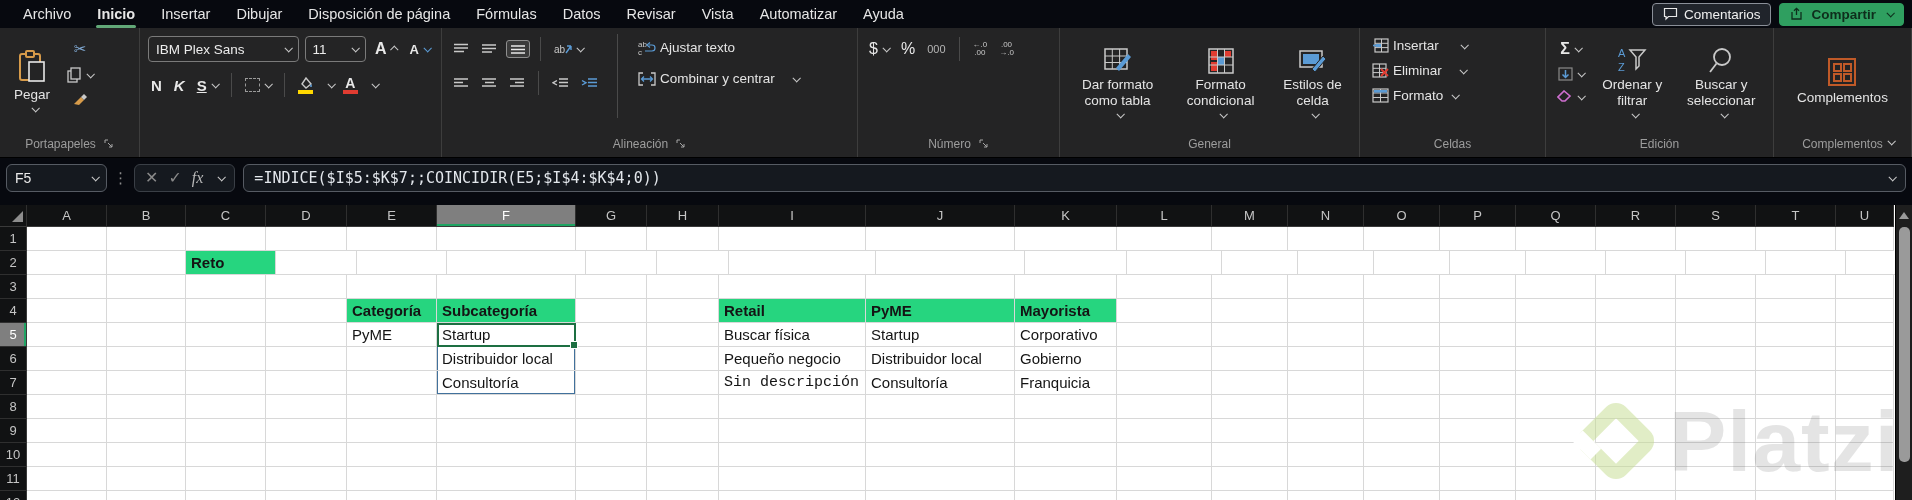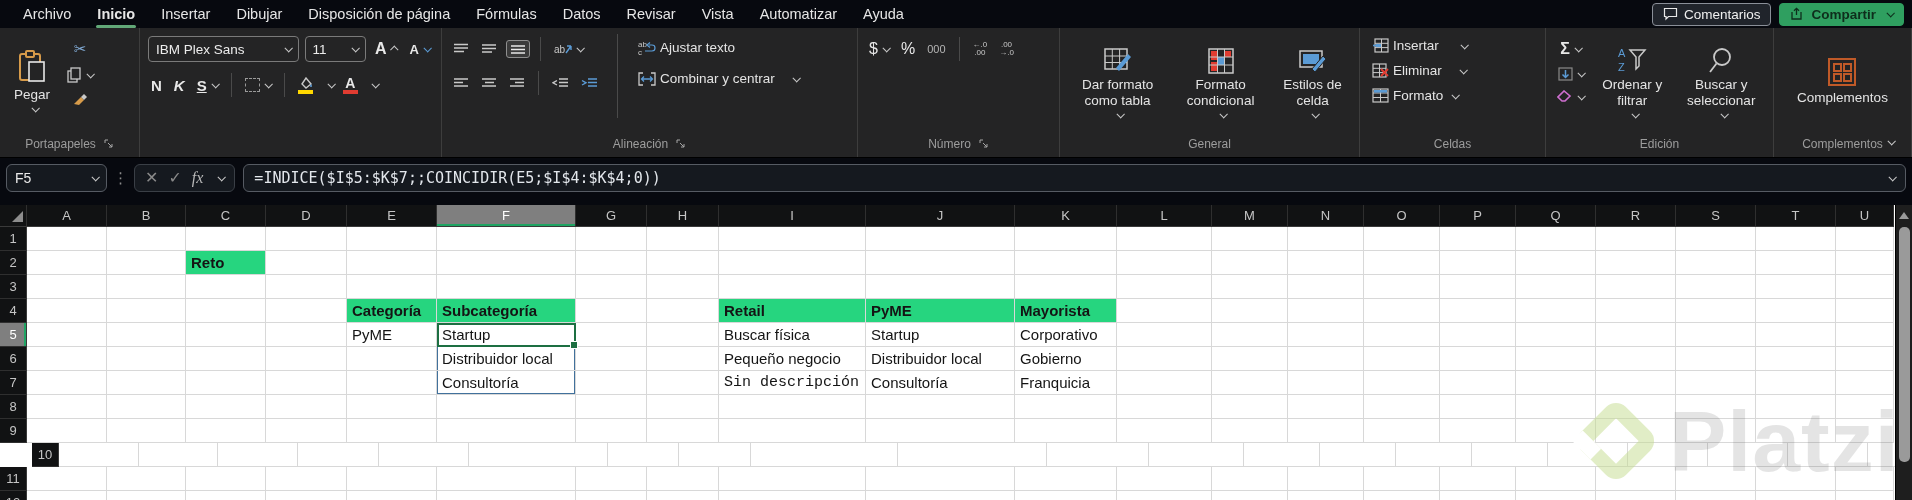--- a/index.html
+++ b/index.html
@@ -587,21 +587,21 @@
         <div class="cell" style="width: 80px;"></div>
         <div class="cell" style="width: 80px;"></div>
         <div class="cell" style="width: 80px;"></div>
         <div class="cell" style="width: 80px;"></div>
         <div class="cell" style="width: 58px;"></div>
       </div>
       <div class="grow">
         <div class="rhead" style="height: 24px;">2</div>
         <div class="cell" style="width: 80px;"></div>
         <div class="cell" style="width: 79px;"></div>
-        <div class="cell hdr" style="width: 80px;">Reto</div>
+        <div class="cell hdr" style="width: 90px;">Reto</div>
         <div class="cell" style="width: 81px;"></div>
         <div class="cell" style="width: 90px;"></div>
         <div class="cell" style="width: 139px;"></div>
         <div class="cell" style="width: 71px;"></div>
         <div class="cell" style="width: 72px;"></div>
         <div class="cell" style="width: 147px;"></div>
         <div class="cell" style="width: 149px;"></div>
         <div class="cell" style="width: 102px;"></div>
         <div class="cell" style="width: 95px;"></div>
         <div class="cell" style="width: 76px;"></div>
@@ -776,21 +776,21 @@
         <div class="cell" style="width: 76px;"></div>
         <div class="cell" style="width: 76px;"></div>
         <div class="cell" style="width: 76px;"></div>
         <div class="cell" style="width: 80px;"></div>
         <div class="cell" style="width: 80px;"></div>
         <div class="cell" style="width: 80px;"></div>
         <div class="cell" style="width: 80px;"></div>
         <div class="cell" style="width: 58px;"></div>
       </div>
       <div class="grow">
-        <div class="rhead" style="height: 24px; margin-left: 32px;">10</div>
+        <div class="rhead" style="height: 24px;">10</div>
         <div class="cell" style="width: 80px;"></div>
         <div class="cell" style="width: 79px;"></div>
         <div class="cell" style="width: 80px;"></div>
         <div class="cell" style="width: 81px;"></div>
         <div class="cell" style="width: 90px;"></div>
         <div class="cell" style="width: 139px;"></div>
         <div class="cell" style="width: 71px;"></div>
         <div class="cell" style="width: 72px;"></div>
         <div class="cell" style="width: 147px;"></div>
         <div class="cell" style="width: 149px;"></div>

